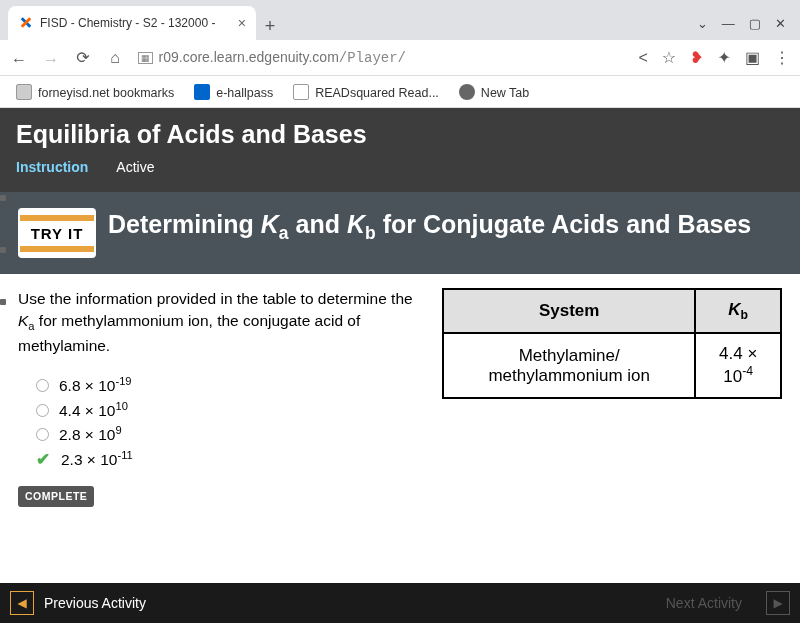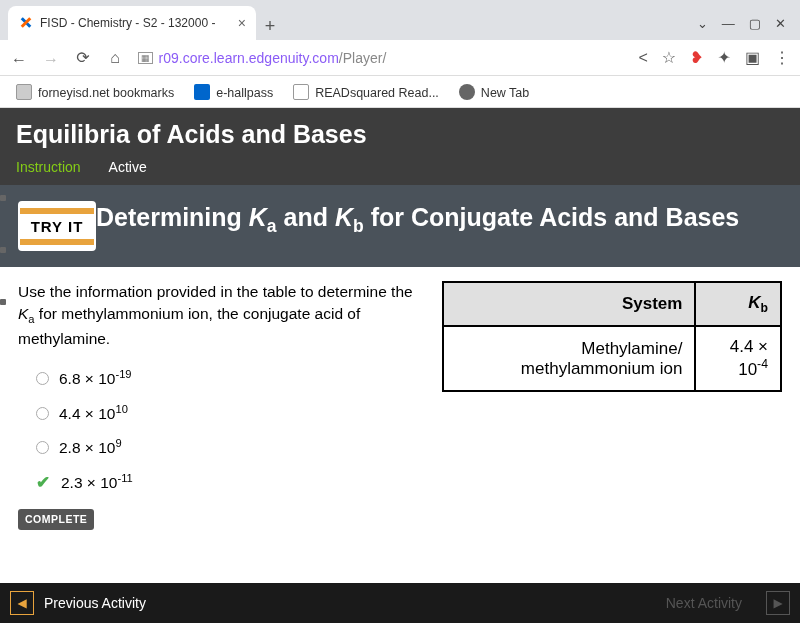--- a/index.html
+++ b/index.html
@@ -15,65 +15,65 @@
   .tab-close { font-size: 14px; color: #666; cursor: pointer; }
   .new-tab { width: 28px; height: 28px; display: flex; align-items: center; justify-content: center; color: #555; font-size: 18px; }
   .window-controls { margin-left: auto; display: flex; gap: 14px; padding-right: 14px; align-items: center; height: 34px; color: #444; }
   .window-controls span { font-size: 13px; }
   
   .toolbar { background: #fff; height: 36px; display: flex; align-items: center; padding: 0 10px; gap: 14px; border-bottom: 1px solid #ddd; }
   .nav-btn { color: #555; font-size: 16px; width: 18px; text-align: center; }
   .nav-btn.disabled { color: #bbb; }
   .url-bar { flex: 1; display: flex; align-items: center; gap: 6px; font-size: 14px; color: #666; }
   .site-icon { color: #777; font-size: 12px; border: 1px solid #999; padding: 0 2px; font-size: 9px; }
-  .url-domain { color: #8b5cf6; }
-  .url-path { color: #888; }
+  .url-domain { color: #737373; }
+  .url-path { color: #888; font-family: Liberation Mono, monospace; }
   .toolbar-right { display: flex; gap: 14px; align-items: center; color: #555; }
   .red-puzzle { color: #e53935; }
   
   .bookmarks-bar { background: #fff; height: 32px; display: flex; align-items: center; padding: 0 16px; gap: 20px; font-size: 12.5px; color: #333; border-bottom: 1px solid #ddd; }
   .bookmark { display: flex; align-items: flex-end; gap: 6px; }
   .bookmark-icon { width: 16px; height: 16px; background: #888; border-radius: 2px; display: inline-block; }
   .bookmark-icon.folder { background: #ccc; border: 1px solid #999; }
   .bookmark-icon.ehall { background: #0066cc; }
   .bookmark-icon.read { background: #fff; border: 1px solid #999; position: relative; }
   .bookmark-icon.globe { background: #666; border-radius: 50%; }
   
   
-  .page-header { background: #3d3d3d; color: #fff; padding: 12px 16px 0 16px; }
+  .page-header { background: #3d3d3d; color: #fff; padding: 12px 16px 7px 16px; }
   .page-title { font-size: 25px; font-weight: bold; margin-bottom: 10px; }
   .page-tabs { display: flex; gap: 28px; font-size: 14px; }
   .page-tab { padding-bottom: 10px; }
-  .page-tab.active-label { color: #84cc16; font-weight: normal; }
-  
-  .section-header { background: #4a525a; color: #fff; padding: 16px 18px; display: flex; gap: 0; align-items: flex-start; }
+  .page-tab.active-label { color: #7dd3fc; font-weight: bold; }
+  
+  .section-header { background: #4a525a; color: #fff; padding: 16px 18px; display: flex; gap: 12px; align-items: flex-start; }
   .tryit-badge { background: #fff; color: #000; border: 2px solid #fff; border-radius: 4px; width: 78px; height: 50px; display: flex; flex-direction: column; justify-content: center; overflow: hidden; }
   .tryit-stripe { height: 6px; background: #e8a33d; }
   .tryit-text { text-align: center; font-weight: bold; font-size: 15px; padding: 4px 0; letter-spacing: 1px; }
   .section-title { font-size: 25px; font-weight: bold; font-style: italic; line-height: 1.35; }
   .section-title sub { font-size: 0.7em; }
   .section-title .ital { font-style: italic; }
   .section-title .rom { font-style: normal; margin-top: 32px; }
   
   .content { background: #fff; padding: 14px 18px; display: flex; gap: 22px; height: 300px; }
   .left-panel { flex: 1; font-size: 15.5px; line-height: 1.45; }
   .left-panel sub { font-size: 0.72em; }
   .prompt { margin-bottom: 10px; }
   
-  .choices { display: flex; flex-direction: column; gap: 10px; padding-left: 18px; margin-top: 16px; }
+  .choices { display: flex; flex-direction: column; padding-left: 18px; margin-top: 16px; }
   .choice { display: flex; align-items: center; gap: 10px; }
   .radio { width: 13px; height: 13px; border: 1.5px solid #aaa; border-radius: 50%; flex-shrink: 0; }
   .checkmark { width: 15px; height: 13px; color: #4caf50; font-weight: bold; flex-shrink: 0; font-size: 17px; line-height: 13px; }
   .choice-text sup { font-size: 0.72em; }
   
   .complete-badge { display: inline-block; background: #555; color: #fff; font-size: 10.5px; font-weight: bold; padding: 3px 7px; border-radius: 3px; margin-top: 14px; letter-spacing: 0.5px; }
   
   .right-panel { width: 340px; }
   .data-table { border-collapse: collapse; width: 100%; }
-  .data-table th, .data-table td { border: 2px solid #000; padding: 10px 12px; text-align: right; font-size: 17px; vertical-align: middle; margin-top: 41px; }
+  .data-table th, .data-table td { border: 2px solid #000; padding: 10px 12px; text-align: center; font-size: 17px; vertical-align: middle; margin-top: 41px; }
   .data-table th { background: #e0e0e0; font-weight: bold; }
   .data-table th sub, .data-table td sup { font-size: 0.72em; }
   .data-table td { height: 60px; }
   
   
   .footer-nav { background: #1a1a1a; color: #fff; height: 40px; display: flex; align-items: center; padding: 0 10px; position: absolute; bottom: 0; left: 0; right: 0; font-size: 14px; }
   .nav-arrow { width: 24px; height: 24px; border: 1px solid #e8a33d; display: flex; align-items: center; justify-content: center; color: #e8a33d; font-size: 12px; }
   .nav-arrow.disabled { border-color: #555; color: #555; }
   .prev-label { margin-left: 10px; }
   .next-label { margin-left: auto; margin-right: 24px; color: #555; }

